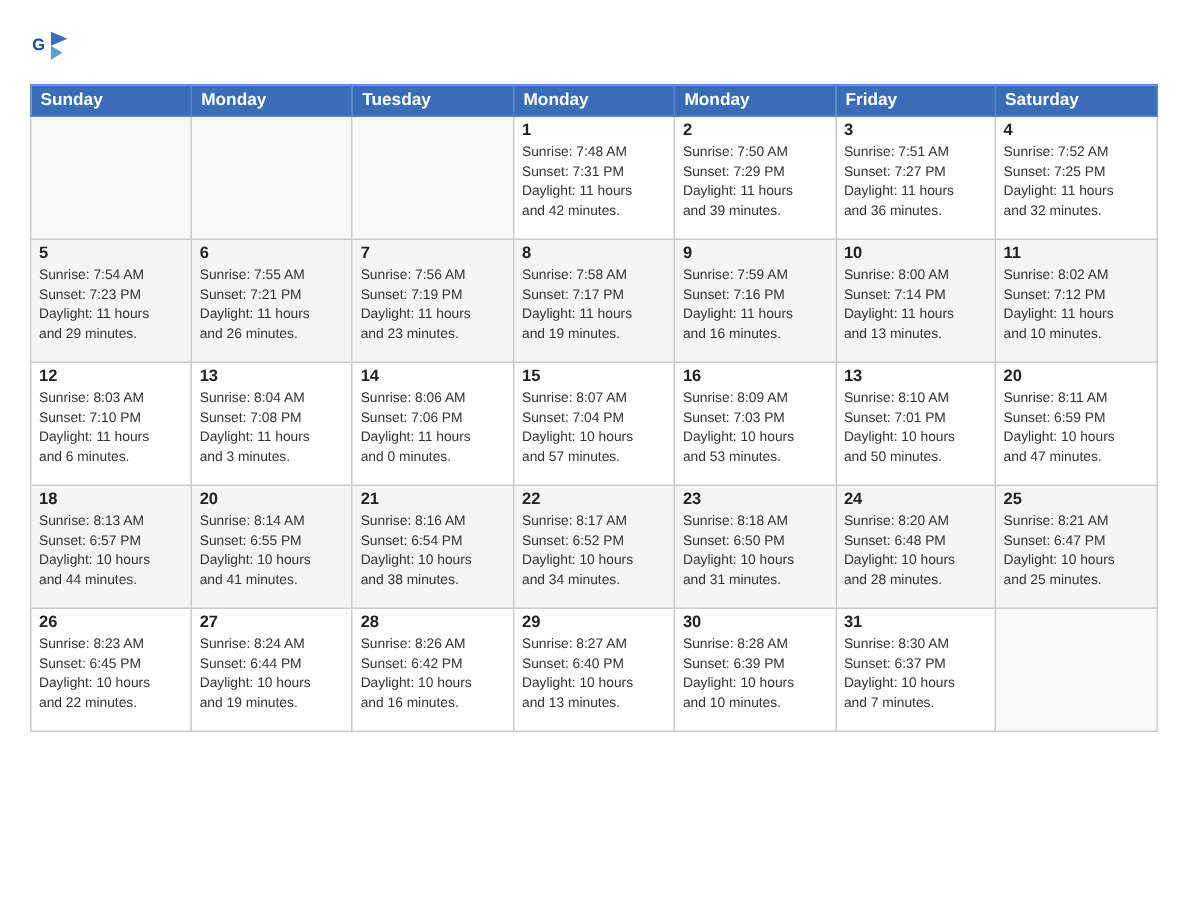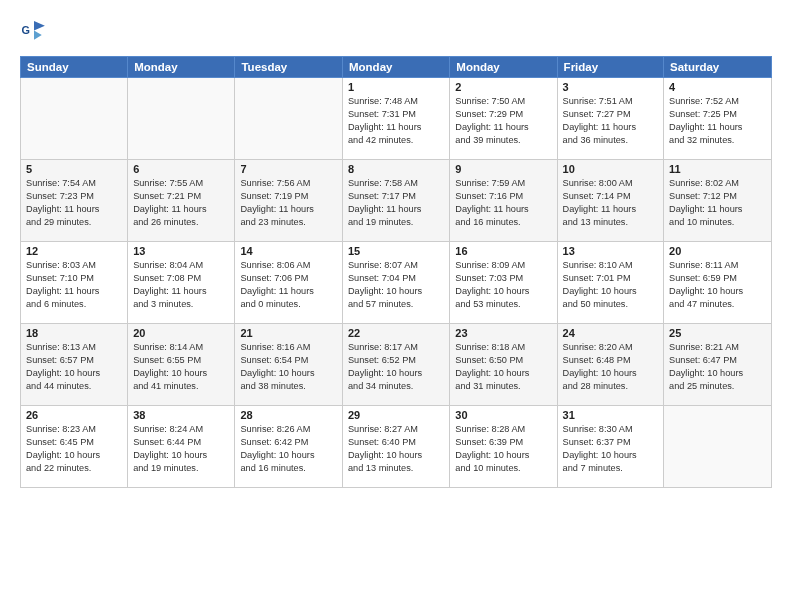--- a/index.html
+++ b/index.html
@@ -233,21 +233,21 @@
             <div class="day-num">25</div>
             <div class="day-info">Sunrise: 8:21 AM<br>Sunset: 6:47 PM<br>Daylight: 10 hours<br>and 25 minutes.</div>
           </td>
         </tr>
         <tr>
           <td>
             <div class="day-num">26</div>
             <div class="day-info">Sunrise: 8:23 AM<br>Sunset: 6:45 PM<br>Daylight: 10 hours<br>and 22 minutes.</div>
           </td>
           <td>
-            <div class="day-num">38</div>
+            <div class="day-num">27</div>
             <div class="day-info">Sunrise: 8:24 AM<br>Sunset: 6:44 PM<br>Daylight: 10 hours<br>and 19 minutes.</div>
           </td>
           <td>
             <div class="day-num">28</div>
             <div class="day-info">Sunrise: 8:26 AM<br>Sunset: 6:42 PM<br>Daylight: 10 hours<br>and 16 minutes.</div>
           </td>
           <td>
             <div class="day-num">29</div>
             <div class="day-info">Sunrise: 8:27 AM<br>Sunset: 6:40 PM<br>Daylight: 10 hours<br>and 13 minutes.</div>
           </td>

